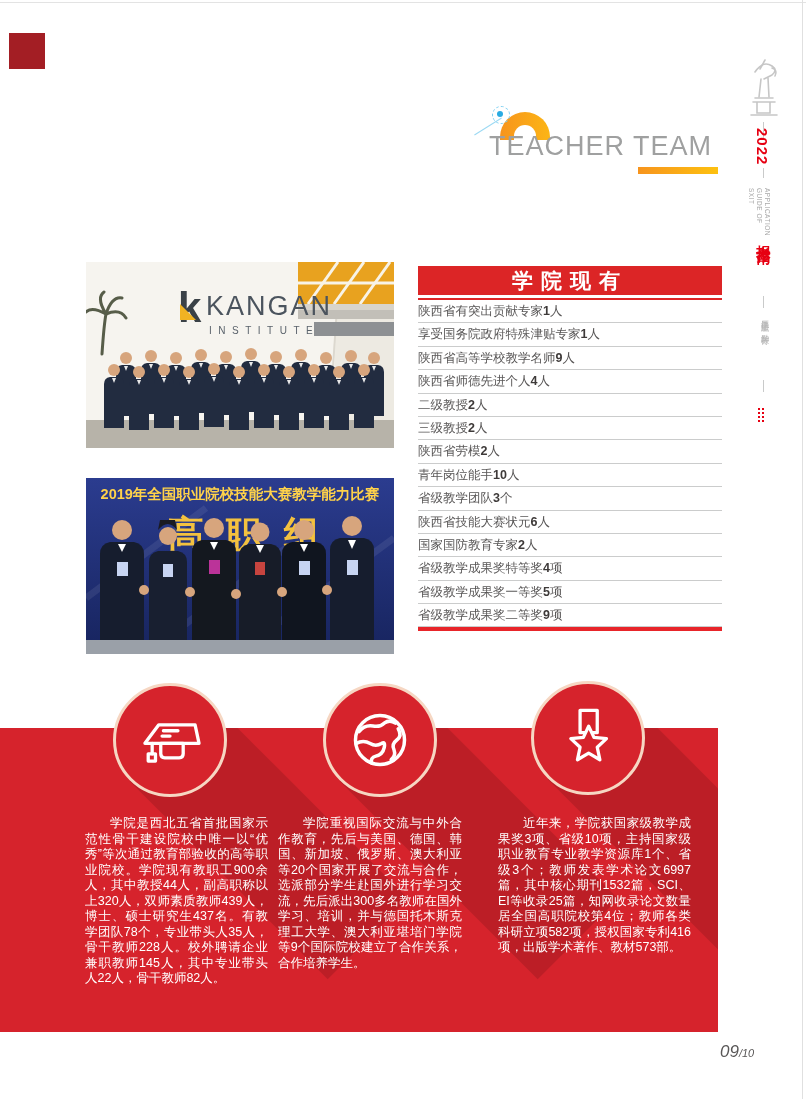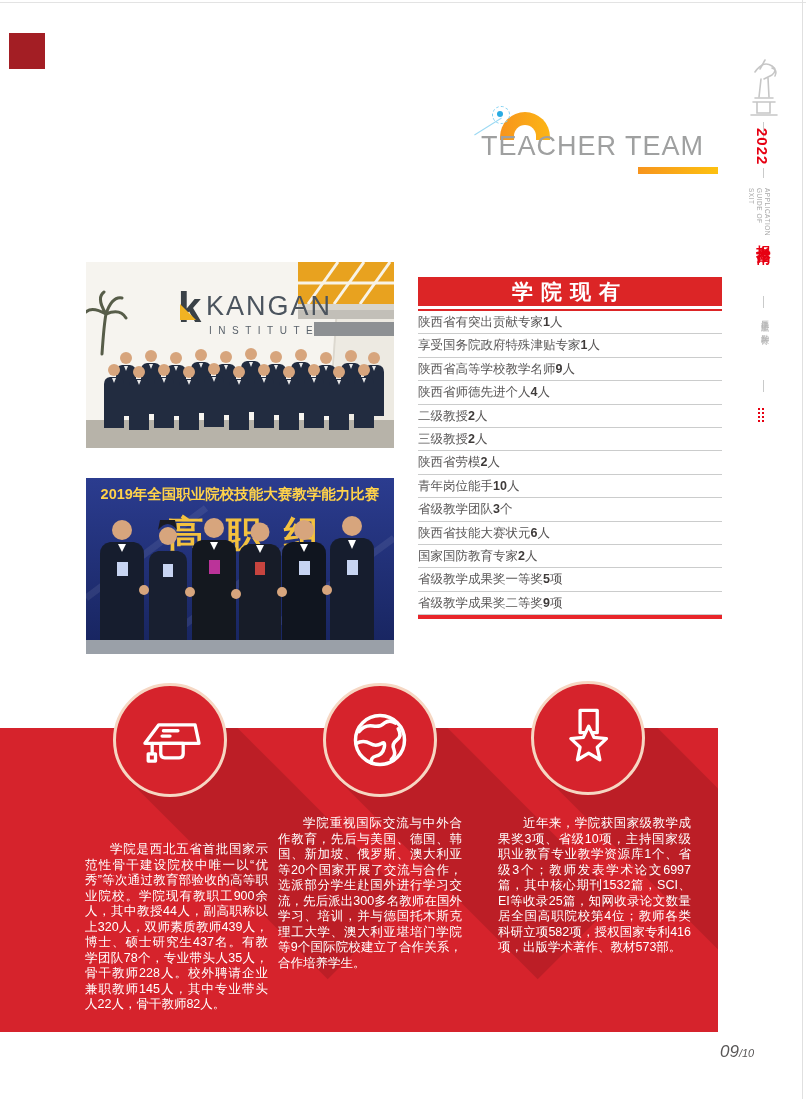--- a/index.html
+++ b/index.html
@@ -4,21 +4,21 @@
 <style>
   html,body{margin:0;padding:0;background:#fff;}
   .page{position:relative;width:806px;height:1099px;background:#fff;overflow:hidden;
         font-family:"Liberation Sans","DejaVu Sans",sans-serif;}
   .topline{position:absolute;left:0;top:2px;width:100%;height:1px;background:#e3e3e3;}
   .rightline{position:absolute;right:3px;top:0;bottom:0;width:1px;background:#e0e0e0;}
   .corner{position:absolute;left:9px;top:33px;width:36px;height:36px;background:#a31e24;}
 
   
   .title{position:absolute;right:86px;top:82px;font-size:44px;font-weight:bold;color:#e60012;letter-spacing:2px;line-height:1;}
-  .subtitle{position:absolute;right:102px;top:133px;font-size:27px;color:#9fa0a0;letter-spacing:1px;line-height:1;}
+  .subtitle{position:absolute;right:94px;top:133px;font-size:27px;color:#9fa0a0;letter-spacing:1px;line-height:1;}
   .orangebar{position:absolute;left:638px;top:167px;width:80px;height:7px;background:linear-gradient(90deg,#f7941d,#fdc110);}
   .arch{position:absolute;left:500px;top:112px;width:50px;height:28px;border-radius:25px 25px 0 0;
         background:linear-gradient(90deg,#f7941d,#fcb515);}
   .arch::after{content:"";position:absolute;left:14px;top:13px;width:22px;height:15px;border-radius:11px 11px 0 0;background:#fff;}
   .target{position:absolute;left:492px;top:106px;width:16px;height:16px;border:1px dashed #79cdf0;border-radius:50%;}
   .target::after{content:"";position:absolute;left:4px;top:4px;width:6px;height:6px;border-radius:50%;background:#29abe2;}
   .needle{position:absolute;left:472px;top:126px;width:32px;height:1px;background:#9bd9f3;transform:rotate(-32deg);}
 
   
   .statue{position:absolute;left:741px;top:56px;}
@@ -33,35 +33,35 @@
   .motto{position:absolute;left:758px;top:314px;height:66px;writing-mode:vertical-rl;
         font-size:8px;color:#b5b5b5;letter-spacing:1px;}
   .dots{position:absolute;left:758px;top:408px;display:grid;grid-template-columns:2px 2px;gap:2px;}
   .dots i{display:block;width:2px;height:2px;background:#e60012;}
 
   
   .photo{position:absolute;left:86px;width:308px;display:block;}
   .photo1{top:262px;} .photo2{top:478px;}
 
   
-  .stats{position:absolute;left:418px;top:277px;width:304px;}
+  .stats{position:absolute;left:418px;top:266px;width:304px;}
   .stats-header{height:29px;line-height:29px;background:#dc2526;color:#fff;text-align:center;
         font-size:21px;font-weight:bold;letter-spacing:8px;}
   .stats-subline{height:2px;background:#dc2526;margin-top:3px;}
   .trow{height:22.4px;line-height:22.4px;font-size:12.5px;color:#595757;text-align:left;border-bottom:1px solid #cbcccc;}
   .trow b{color:#3e3a39;}
   .stats-footer{height:4px;background:#e8252a;}
 
   
   .band{position:absolute;left:0;top:728px;width:718px;height:304px;background:#d6232c;overflow:hidden;}
   .shadow{position:absolute;width:280px;height:114px;background:rgba(0,0,0,0.12);
         transform:rotate(45deg);transform-origin:0 57px;}
   .sh1{left:170px;top:-44px;} .sh2{left:380px;top:-44px;} .sh3{left:588px;top:-46px;}
   .hcol{position:absolute;color:#fff;font-size:12.5px;line-height:15.5px;text-align:justify;text-indent:2em;}
-  .c1{left:85px;top:816px;width:183px;margin-top:26px;} .c2{left:278px;top:816px;width:184px;} .c3{left:498px;top:816px;width:193px;}
+  .c1{left:85px;top:816px;width:183px;} .c2{left:278px;top:816px;width:184px;} .c3{left:498px;top:816px;width:193px;}
   .circle{position:absolute;width:108px;height:108px;border-radius:50%;background:#d6232c;
         border:3px solid #f6d7c3;box-sizing:content-box;display:flex;align-items:center;justify-content:center;}
   .ci1{left:113px;top:683px;} .ci2{left:323px;top:683px;} .ci3{left:531px;top:681px;}
 
   .pagenum{position:absolute;left:720px;top:1042px;font-family:Liberation Sans, sans-serif;
         font-style:italic;color:#595757;}
   .pagenum .cur{font-size:17px;} .pagenum .tot{font-size:11px;}
 </style>
 </head>
 <body>
@@ -239,20 +239,21 @@
         <div class="trow">享受国务院政府特殊津贴专家<b>1</b>人</div>
         <div class="trow">陕西省高等学校教学名师<b>9</b>人</div>
         <div class="trow">陕西省师德先进个人<b>4</b>人</div>
         <div class="trow">二级教授<b>2</b>人</div>
         <div class="trow">三级教授<b>2</b>人</div>
         <div class="trow">陕西省劳模<b>2</b>人</div>
         <div class="trow">青年岗位能手<b>10</b>人</div>
         <div class="trow">省级教学团队<b>3</b>个</div>
         <div class="trow">陕西省技能大赛状元<b>6</b>人</div>
         <div class="trow">国家国防教育专家<b>2</b>人</div>
+        <div class="trow">省级教学成果奖特等奖<b>4</b>项</div>
         <div class="trow">省级教学成果奖一等奖<b>5</b>项</div>
         <div class="trow">省级教学成果奖二等奖<b>9</b>项</div>
       </div>
     <div class="stats-footer"></div>
   </div>
 
   <div class="band">
     <div class="shadow sh1"></div>
     <div class="shadow sh2"></div>
     <div class="shadow sh3"></div>

